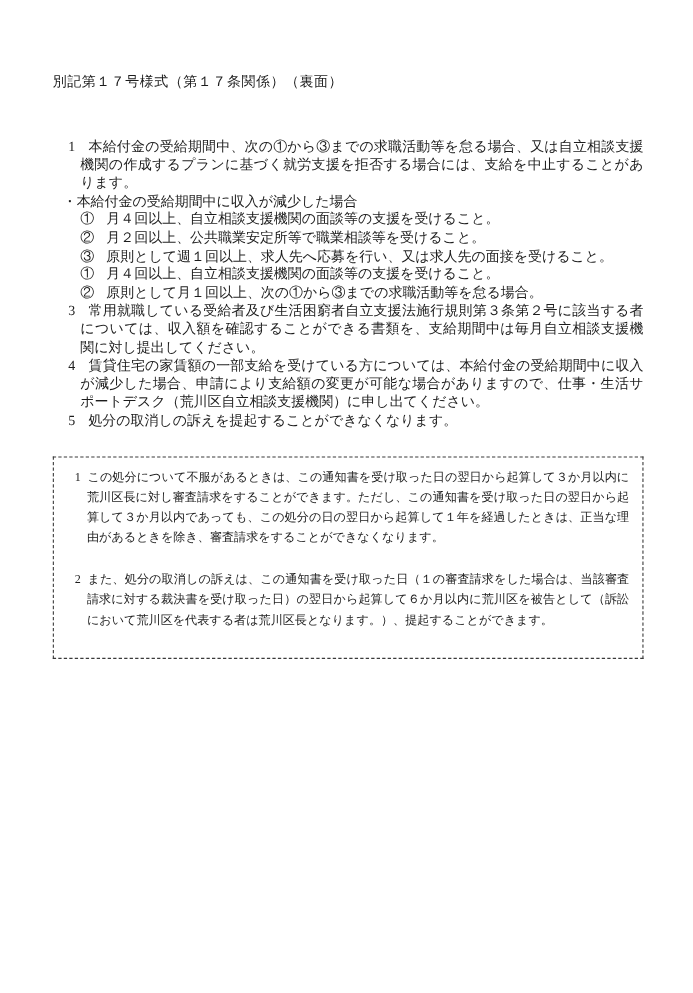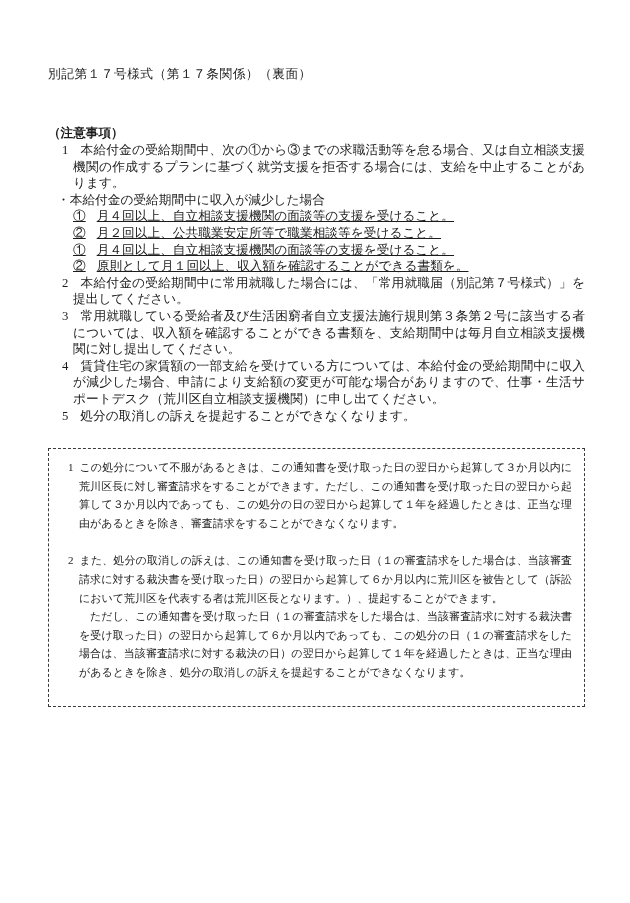--- a/index.html
+++ b/index.html
@@ -31,21 +31,21 @@
     margin: 0;
   }
   .notes-list { margin: 0; }
   .li {
     font-size: 12.7px;
     line-height: 16.6px;
     text-align: justify;
   }
   .li.num    { padding-left: 25px; text-indent: -11px; }
   .li.bullet { padding-left: 12px; text-indent: -3px; }
-  .li.circ   { padding-left: 37px; text-indent: -12px; text-decoration: underline; }
+  .li.circ   { padding-left: 37px; text-indent: -12px; }
   .li.num  .marker { margin-right: 12px; }
   .li.circ .marker { margin-right: 11px; }
   .li.bullet .marker { margin-right: 0; }
   .appeal-box {
     margin-top: 24px;
     border: 1px dashed #3a3a3a;
     padding: 9px 12px 24px 10px;
     font-size: 11px;
     line-height: 18.6px;
   }
@@ -59,34 +59,32 @@
   .bp.second { margin-top: 19px; }
   .bp.cont { text-indent: 11px; }
 </style>
 </head>
 <body>
 
 <div class="page">
 
   <p class="form-label">別記第１７号様式（第１７条関係）（裏面）</p>
 
-  <p class="notes-heading">（注意事項）</p>
 
   <div class="notes-list">
     <div class="li num"><span class="marker">1</span><span>本給付金の受給期間中、次の①から③までの求職活動等を怠る場合、又は自立相談支援機関の作成するプランに基づく就労支援を拒否する場合には、支給を中止することがあります。</span></div>
     <div class="li bullet"><span class="marker">・</span><span>本給付金の受給期間中に収入が減少した場合</span></div>
     <div class="li circ"><span class="marker">①</span><span>月４回以上、自立相談支援機関の面談等の支援を受けること。</span></div>
     <div class="li circ"><span class="marker">②</span><span>月２回以上、公共職業安定所等で職業相談等を受けること。</span></div>
+    <div class="li circ"><span class="marker">③</span><span>原則として週１回以上、求人先へ応募を行い、又は求人先の面接を受けること。</span></div>
     <div class="li circ"><span class="marker">①</span><span>月４回以上、自立相談支援機関の面談等の支援を受けること。</span></div>
-    <div class="li circ"><span class="marker">②</span><span>原則として月１回以上、収入額を確認することができる書類を。</span></div>
-    <div class="li num"><span class="marker">2</span><span>本給付金の受給期間中に常用就職した場合には、「常用就職届（別記第７号様式）」を提出してください。</span></div>
+    <div class="li circ"><span class="marker">②</span><span>原則として月１回以上、次の①から③までの求職活動等を怠る場合。</span></div>
     <div class="li num"><span class="marker">3</span><span>常用就職している受給者及び生活困窮者自立支援法施行規則第３条第２号に該当する者については、収入額を確認することができる書類を、支給期間中は毎月自立相談支援機関に対し提出してください。</span></div>
     <div class="li num"><span class="marker">4</span><span>賃貸住宅の家賃額の一部支給を受けている方については、本給付金の受給期間中に収入が減少した場合、申請により支給額の変更が可能な場合がありますので、仕事・生活サポートデスク（荒川区自立相談支援機関）に申し出てください。</span></div>
     <div class="li num"><span class="marker">5</span><span>処分の取消しの訴えを提起することができなくなります。</span></div>
   </div>
 
   <div class="appeal-box">
     <div class="bp"><span class="marker">1</span><span>この処分について不服があるときは、この通知書を受け取った日の翌日から起算して３か月以内に荒川区長に対し審査請求をすることができます。ただし、この通知書を受け取った日の翌日から起算して３か月以内であっても、この処分の日の翌日から起算して１年を経過したときは、正当な理由があるときを除き、審査請求をすることができなくなります。</span></div>
     <div class="bp second"><span class="marker">2</span><span>また、処分の取消しの訴えは、この通知書を受け取った日（１の審査請求をした場合は、当該審査請求に対する裁決書を受け取った日）の翌日から起算して６か月以内に荒川区を被告として（訴訟において荒川区を代表する者は荒川区長となります。）、提起することができます。</span></div>
-    <div class="bp cont"><span>ただし、この通知書を受け取った日（１の審査請求をした場合は、当該審査請求に対する裁決書を受け取った日）の翌日から起算して６か月以内であっても、この処分の日（１の審査請求をした場合は、当該審査請求に対する裁決の日）の翌日から起算して１年を経過したときは、正当な理由があるときを除き、処分の取消しの訴えを提起することができなくなります。</span></div>
   </div>
 
 </div>
 
 </body></html>

